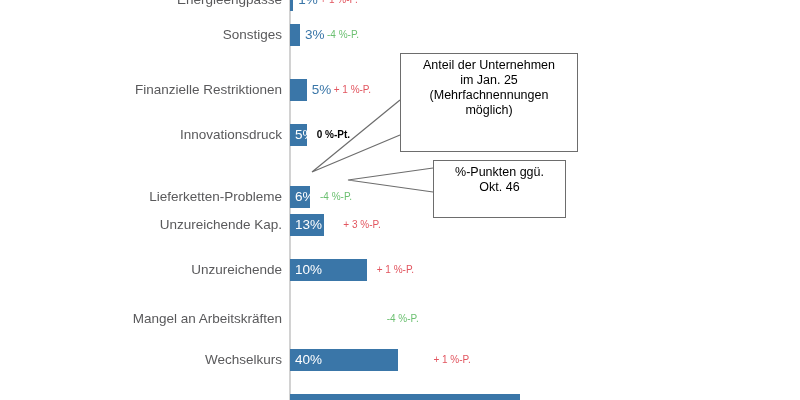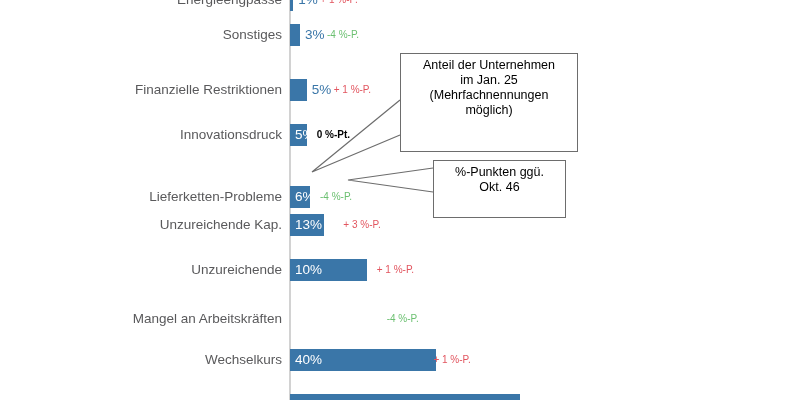--- a/index.html
+++ b/index.html
@@ -148,21 +148,21 @@
           <span class="bar-value">10%</span>
         </div>
         <span class="delta pos" style="left: 376.705px;">+ 1 %-P.</span>
       </div>
       <div class="row" style="top: 308px;">
         <div class="cat-label">Mangel an Arbeitskräften</div>
         <span class="delta neg" style="left: 386.71px;">-4 %-P.</span>
       </div>
       <div class="row" style="top: 349px;">
         <div class="cat-label">Wechselkurs</div>
-        <div class="bar" style="width: 146px;">
+        <div class="bar" style="width: 108px;">
           <span class="bar-value">40%</span>
         </div>
         <span class="delta pos" style="left: 433.4px;">+ 1 %-P.</span>
       </div>
       <div class="row" style="top: 394px;">
         <div class="cat-label">Auftragsmangel</div>
         <div class="bar" style="width: 230.115px;">
           <span class="bar-value">69%</span>
         </div>
         <span class="delta pos" style="left: 530.115px;">+ 3 %-P.</span>

